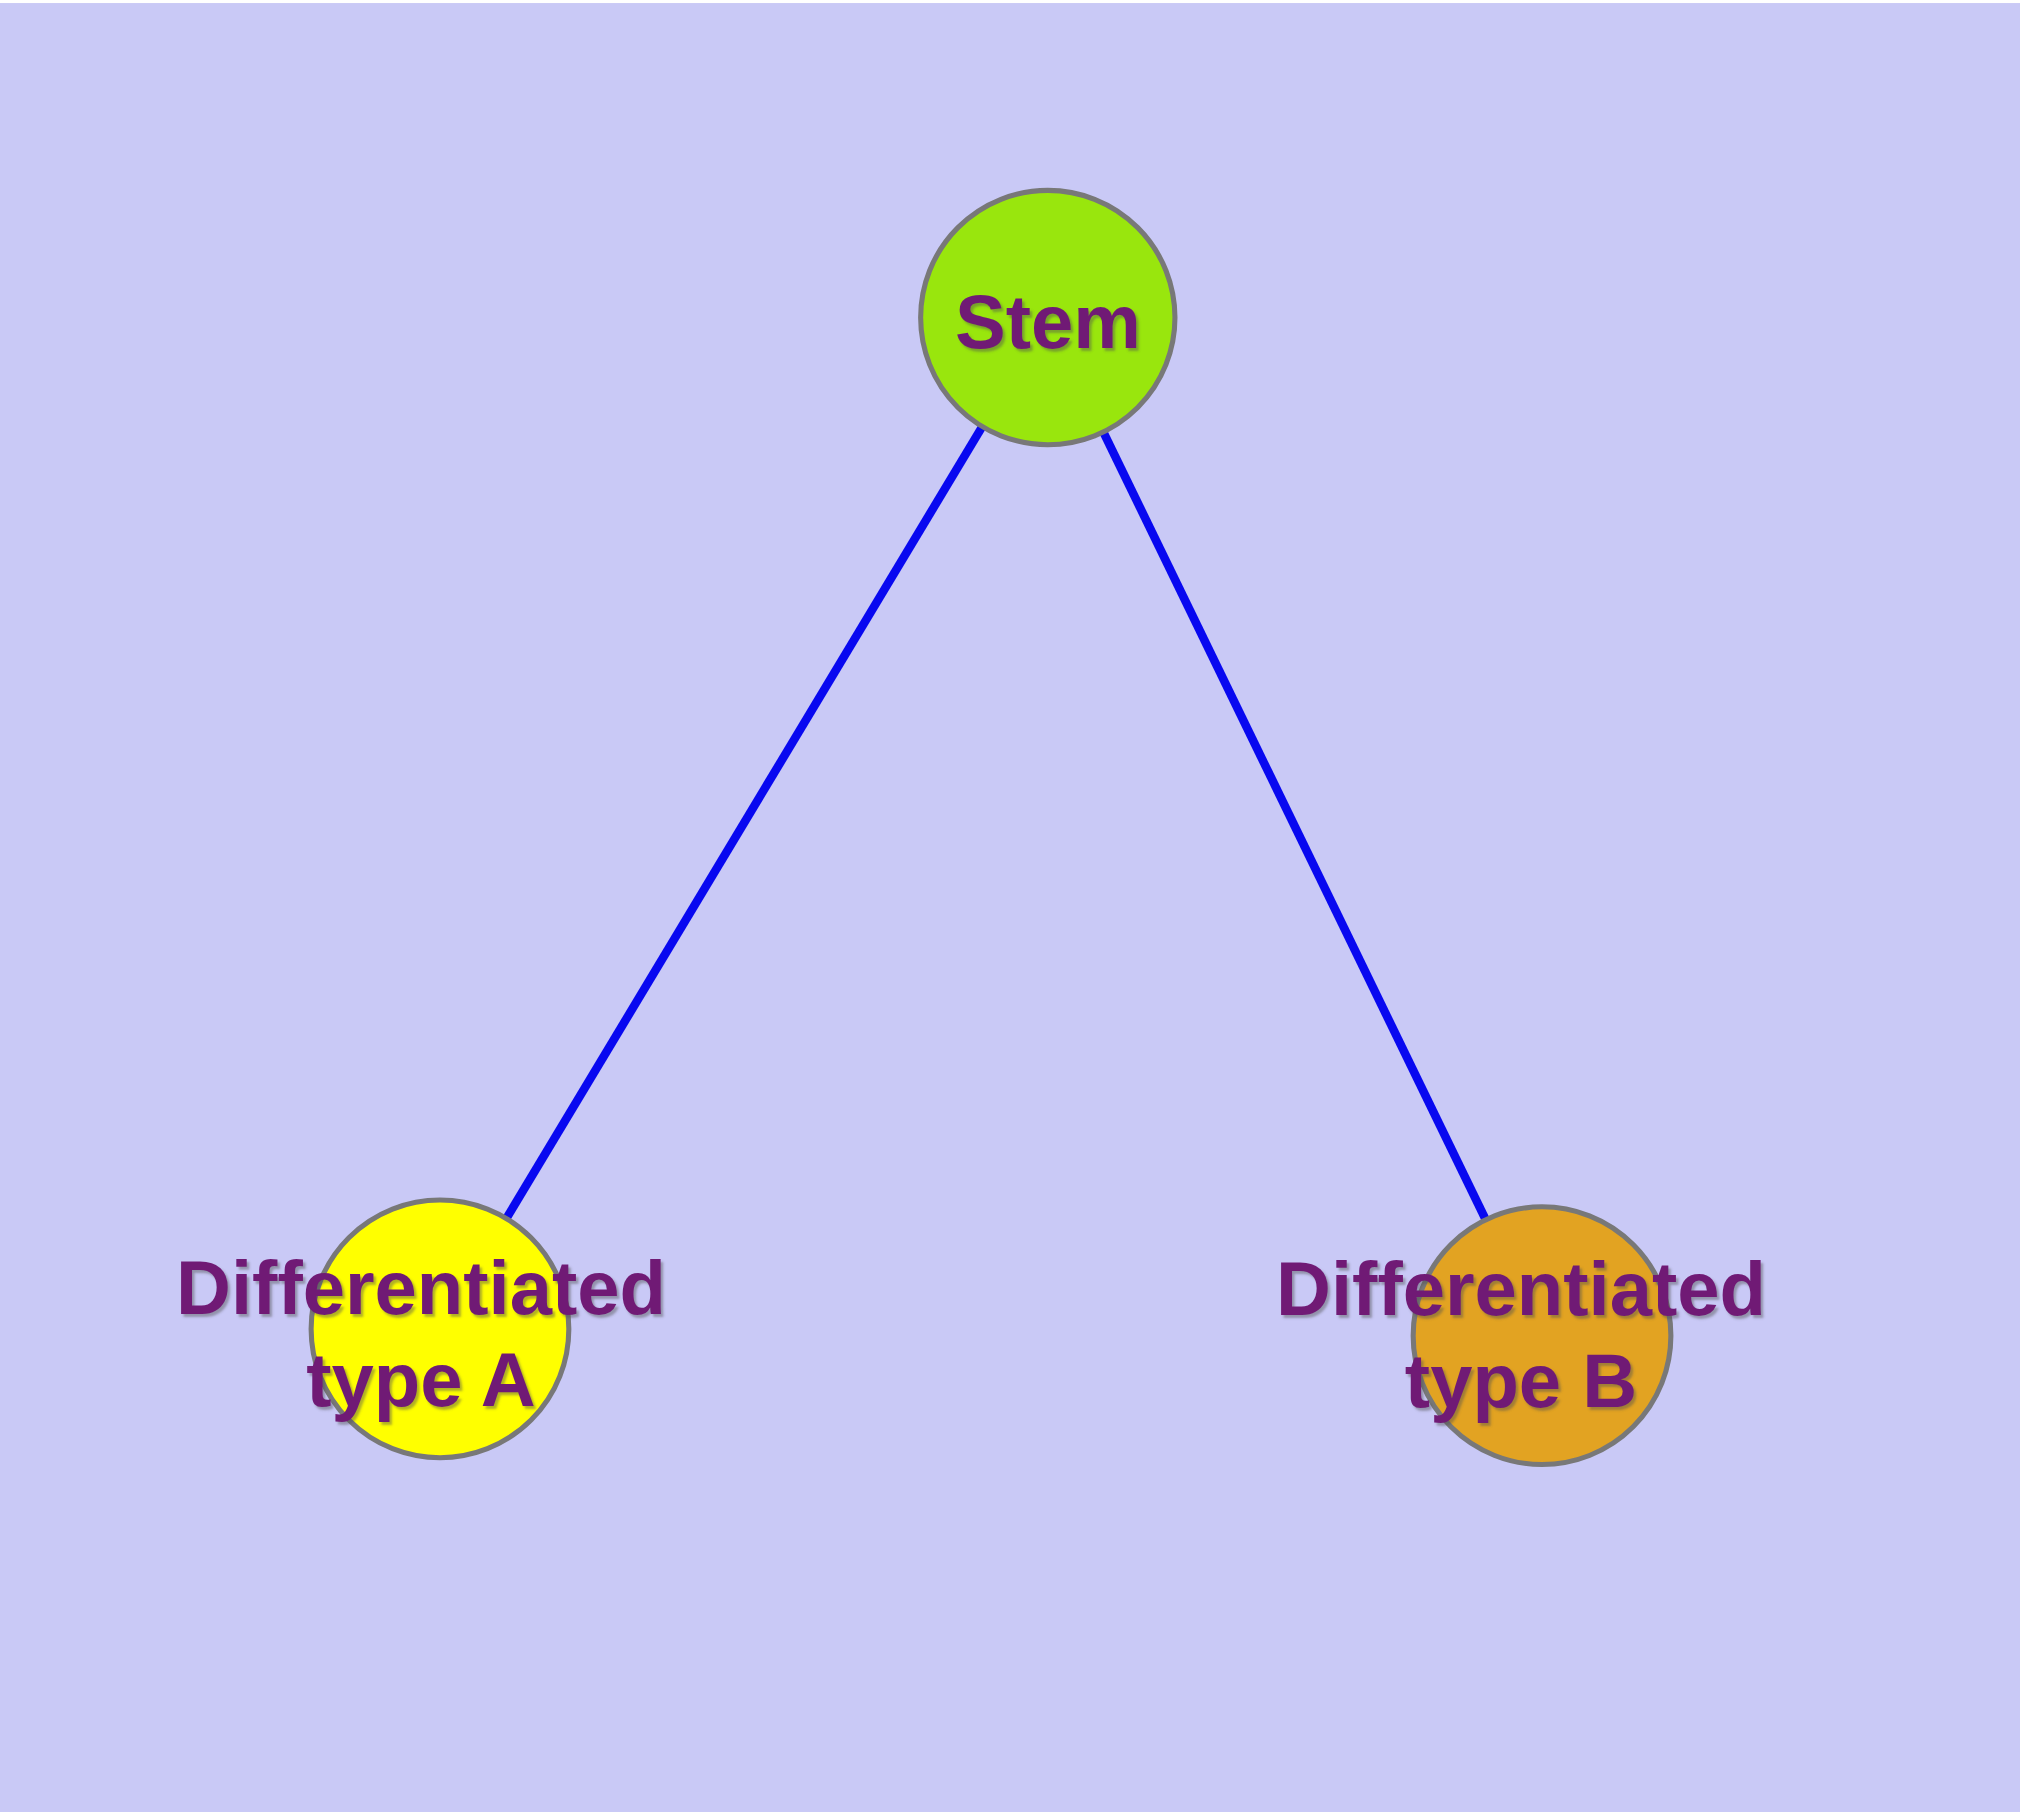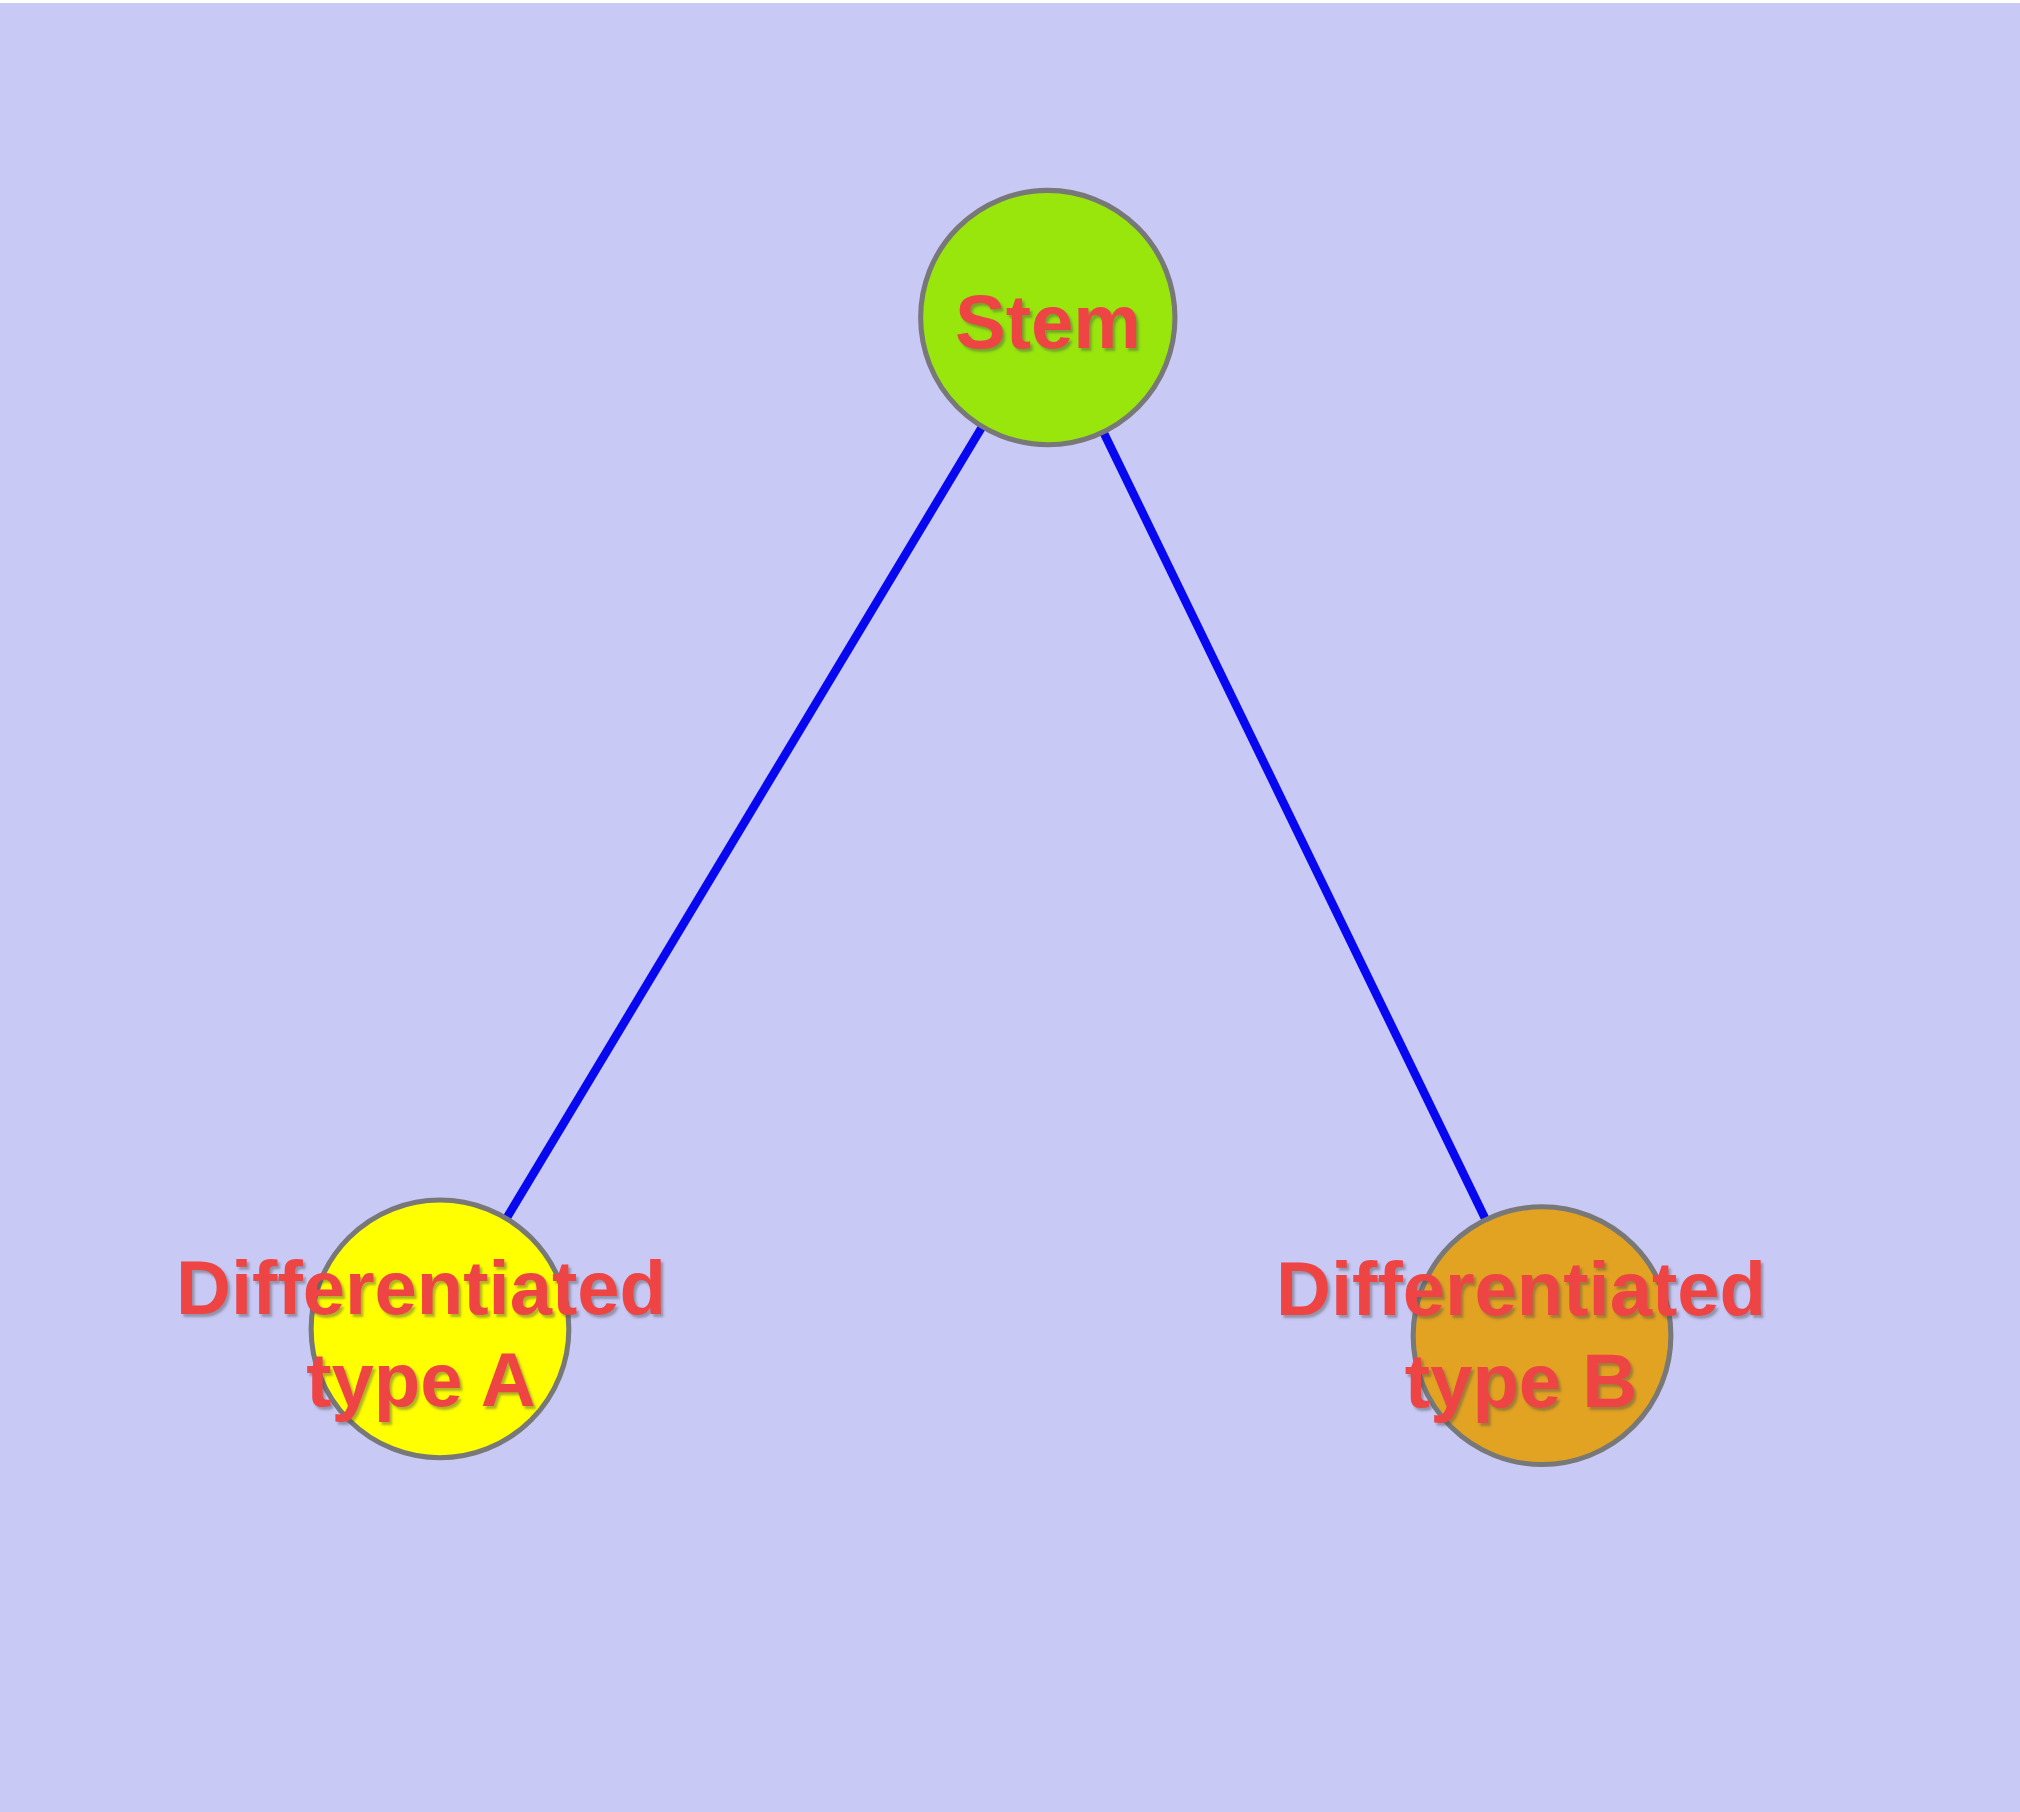--- a/index.html
+++ b/index.html
@@ -30,21 +30,21 @@
   .node {
     stroke-width: 6;
   }
   .node-label {
     position: absolute;
     transform: translate(-50%, -50%);
     font-family: "Liberation Sans", sans-serif;
     font-weight: bold;
     font-size: 76px;
     line-height: 92px;
-    color: #ef4444;
+    color: #701a75;
     text-align: center;
     white-space: pre-line;
     text-shadow: 2.5px 3.4px 2.5px rgba(80, 80, 80, 0.45);
     pointer-events: none;
   }
   .label-stem  { left: 1048px; top: 319px; }
   .label-typea { left: 421px;  top: 1331px; }
   .label-typeb { left: 1521px; top: 1332px; }
 </style>
 </head>

